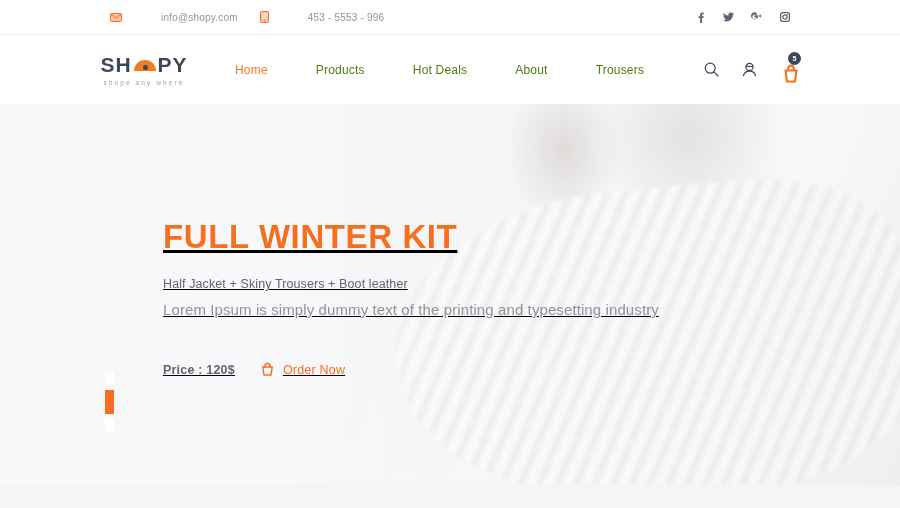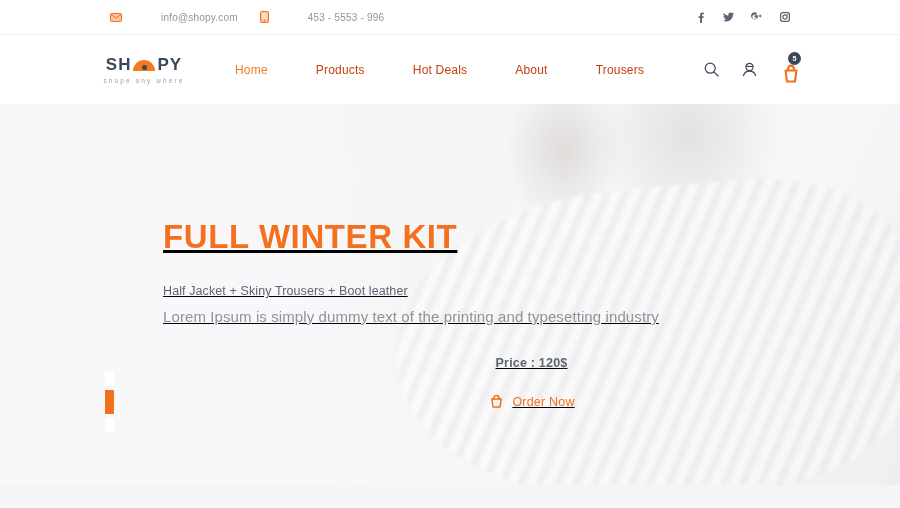--- a/index.html
+++ b/index.html
@@ -39,21 +39,21 @@
   .header{
     height:69px; width:100%;
     background:#ffffff;
     display:flex; align-items:center;
     padding:0 100px 0 98px;
     position:relative;
   }
   .logo{ display:flex; flex-direction:column; width:92px; }
   .logo-row{
     display:flex; align-items:center; justify-content:center;
-    font-size:17px; font-weight:bold; color:#3c4858;
+    font-size:21px; font-weight:bold; color:#3c4858;
     letter-spacing:1px; line-height:1;
   }
   .logo-arch{
     width:22px; height:14px; margin:0 2px;
     position:relative;
   }
   .logo-arch .dome{
     position:absolute; left:0; bottom:0;
     width:22px; height:11px;
     background:#f47b20;
@@ -67,21 +67,21 @@
   .logo-tag{
     font-size:6.5px; color:#9aa3ad; letter-spacing:2.1px;
     text-align:center; margin-top:4px;
   }
 
   .nav{
     display:flex; align-items:center; gap:8px;
     margin-left:25px;
   }
   .nav a{
-    font-size:12px; color:#c2410c; text-decoration:none;
+    font-size:12px; color:#4d7c0f; text-decoration:none;
     padding:0 20px; letter-spacing:.2px;
   }
   .nav a.active{ color:#f47b20; }
 
   .head-icons{
     position:absolute; right:98px; top:0; height:100%;
     display:flex; align-items:center; gap:22px;
   }
   .hi{ cursor:pointer; display:flex; align-items:center; position:relative; }
   .cart-wrap{ position:relative; padding-top:8px; }
@@ -144,30 +144,29 @@
   .hero-inner{
     position:relative; z-index:3;
     padding-left:163px; padding-top:116px;text-decoration:underline;
   }
   .hero-title{
     font-size:33px; font-weight:bold; color:#f4701f;
     letter-spacing:.6px; line-height:1;
   }
   .hero-sub{
     font-size:12.5px; color:#5d6670;
-    margin-top:31px; letter-spacing:.1px;
+    margin-top:24px; letter-spacing:.1px;
   }
   .hero-desc{
     font-size:15px; color:#8b939c;
     margin-top:10px; letter-spacing:.1px;
   }
   .hero-bottom{
     display:flex; align-items:center; gap:24px;
-    margin-top:31px;
-    flex-direction:column;
+    margin-top:44px;
   }
   .price{
     font-size:12.5px; color:#5d6670; font-weight:bold; letter-spacing:.2px;
   }
   .order{
     display:flex; align-items:center; gap:7px;
     color:#f4701f; font-size:12.5px; cursor:pointer; letter-spacing:.2px;
   }
 
   

